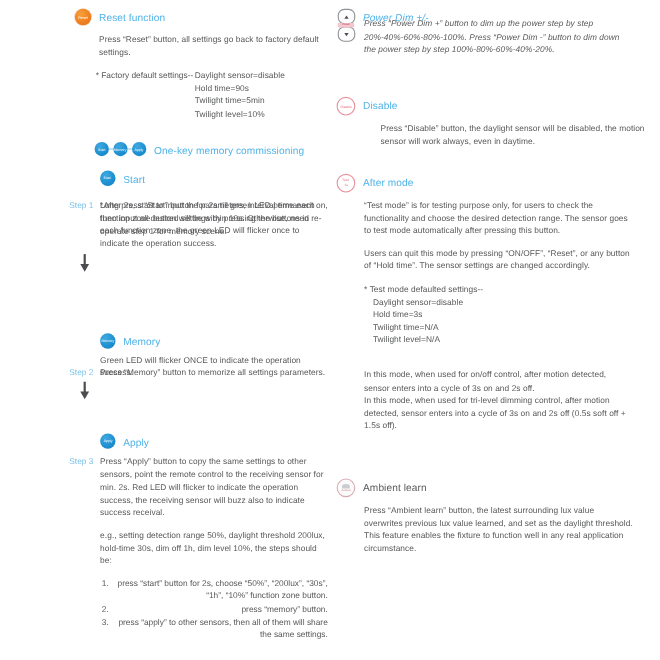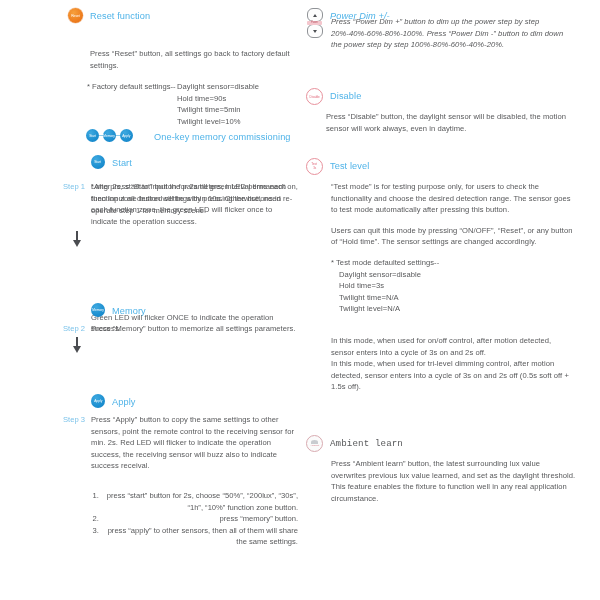--- a/index.html
+++ b/index.html
@@ -13,21 +13,21 @@
   .col-left{left:0;width:300px;}
   .col-right{left:300px;width:300px;}
 
   
   .sect{position:absolute;}
   .head-row{display:flex;align-items:flex-start;}
   .head-title{
     font-size:9.2px;color:#4fb3e8;font-weight:400;
     letter-spacing:.1px;padding-top:3px;
   }
-  .head-title.dark{color:#58595b;font-family:Liberation Mono, monospace;}
+  .head-title.dark{color:#58595b;}
   .body-txt{
     font-size:7.6px;line-height:11.6px;color:#58595b;
     letter-spacing:.05px;
   }
   .gap{height:9px;}
 
   
   .ic{flex:0 0 auto;position:relative;}
   .ic-reset{
     width:15px;height:15px;border-radius:50%;
@@ -147,21 +147,21 @@
 
   <div class="col col-left">
 
     <div class="sect" style="left:68px;top:8px;width:225px;">
       <div class="head-row">
         <div class="ic ic-reset">
           <span>Reset</span>
         </div>
         <div class="head-title" style="margin-left:7px;">Reset function</div>
       </div>
-      <div class="body-txt" style="margin-top:25px;margin-left:22px;width:205px;">Press “Reset” button, all settings go back to factory default settings.</div>
+      <div class="body-txt" style="margin-top:7px;margin-left:22px;width:205px;">Press “Reset” button, all settings go back to factory default settings.</div>
       <div class="kv" style="margin-top:10px;margin-left:19px;">
         <div class="kv-k note-star" style="width:90px;">* Factory default settings--</div>
         <div class="kv-v">
           <div class="body-txt">Daylight sensor=disable</div>
           <div class="body-txt">Hold time=90s</div>
           <div class="body-txt">Twilight time=5min</div>
           <div class="body-txt">Twilight level=10%</div>
         </div>
       </div>
     </div>
@@ -174,21 +174,21 @@
           </div>
           <div class="lnk"></div>
           <div class="ic ic-blue c2">
             <span>Memory</span>
           </div>
           <div class="lnk"></div>
           <div class="ic ic-blue c3">
             <span>Apply</span>
           </div>
         </div>
-        <div class="head-title" style="margin-left:21px;">One-key memory commissioning</div>
+        <div class="head-title" style="margin-left:7px;">One-key memory commissioning</div>
       </div>
     </div>
 
     <div class="sect" style="left:63px;top:155px;width:235px;">
       <div class="head-row" style="margin-left:28px;">
         <div class="ic ic-blue">
           <span>Start</span>
         </div>
         <div class="head-title" style="margin-left:7px;">Start</div>
       </div>
@@ -204,21 +204,21 @@
       </div>
     </div>
 
     <div class="sect" style="left:63px;top:303px;width:235px;">
       <div class="head-row" style="margin-left:28px;">
         <div class="ic ic-blue">
           <span>Memory</span>
         </div>
         <div class="head-title" style="margin-left:7px;">Memory</div>
       </div>
-      <div class="step-row" style="margin-top:6px;align-items:flex-end;">
+      <div class="step-row" style="margin-top:16px;align-items:flex-end;">
         <div class="step-lbl">Step 2</div>
         <div class="step-body body-txt" style="width:200px;">Press “Memory” button to memorize all settings parameters.</div>
       </div>
       <div class="step-row">
         <div class="arrow-down" style="padding-top:2px;">
             <div class="ad"></div>
           </div>
         <div class="step-body body-txt" style="width:200px;margin-top:-23px;">Green LED will flicker ONCE to indicate the operation success.</div>
       </div>
     </div>
@@ -228,20 +228,21 @@
         <div class="ic ic-blue">
           <span>Apply</span>
         </div>
         <div class="head-title" style="margin-left:7px;">Apply</div>
       </div>
       <div class="step-row" style="margin-top:6px;">
         <div class="step-lbl">Step 3</div>
         <div class="step-body" style="width:200px;">
           <div class="body-txt">Press “Apply” button to copy the same settings to other sensors, point the remote control to the receiving sensor for min. 2s. Red LED will flicker to indicate the operation success, the receiving sensor will buzz also to indicate success receival.</div>
           <div class="gap"></div>
+          <div class="body-txt">e.g., setting detection range 50%, daylight threshold 200lux, hold-time 30s, dim off 1h, dim level 10%, the steps should be:</div>
           <div class="gap"></div>
           <ol class="steps">
             <li>press “start” button for 2s, choose “50%”, “200lux”, “30s”, “1h”, “10%” function zone button.</li>
             <li>press “memory” button.</li>
             <li>press “apply” to other sensors, then all of them will share the same settings.</li>
           </ol>
         </div>
       </div>
     </div>
 
@@ -265,30 +266,30 @@
       <div class="body-txt" style="margin-top:-22px;margin-left:25px;width:240px;">Press “Power Dim +” button to dim up the power step by step 20%-40%-60%-80%-100%. Press “Power Dim -” button to dim down the power step by step 100%-80%-60%-40%-20%.</div>
     </div>
 
     <div class="sect" style="left:6px;top:88px;width:290px;">
       <div class="head-row">
         <div class="ic ic-circle-outline">
           <span>Disable</span>
         </div>
         <div class="head-title" style="margin-left:7px;">Disable</div>
       </div>
-      <div class="body-txt" style="margin-top:6px;margin-left:20px;width:240px;">Press “Disable” button, the daylight sensor will be disabled, the motion sensor will work always, even in daytime.</div>
+      <div class="body-txt" style="margin-top:6px;margin-left:40px;width:240px;">Press “Disable” button, the daylight sensor will be disabled, the motion sensor will work always, even in daytime.</div>
     </div>
 
     <div class="sect" style="left:6px;top:158px;width:290px;">
       <div class="head-row">
         <div class="ic ic-test">
           <i>Test</i>
           <b>3s</b>
         </div>
-        <div class="head-title" style="margin-left:7px;">Test level</div>
+        <div class="head-title" style="margin-left:7px;">After mode</div>
       </div>
       <div style="margin-top:6px;margin-left:25px;width:245px;">
         <div class="body-txt">“Test mode” is for testing purpose only, for users to check the functionality and choose the desired detection range. The sensor goes to test mode automatically after pressing this button.</div>
         <div class="gap"></div>
         <div class="body-txt">Users can quit this mode by pressing “ON/OFF”, “Reset”, or any button of “Hold time”. The sensor settings are changed accordingly.</div>
         <div class="gap"></div>
         <div class="body-txt">* Test mode defaulted settings--</div>
         <div style="margin-left:8px;">
           <div class="body-txt">Daylight sensor=disable</div>
           <div class="body-txt">Hold time=3s</div>

